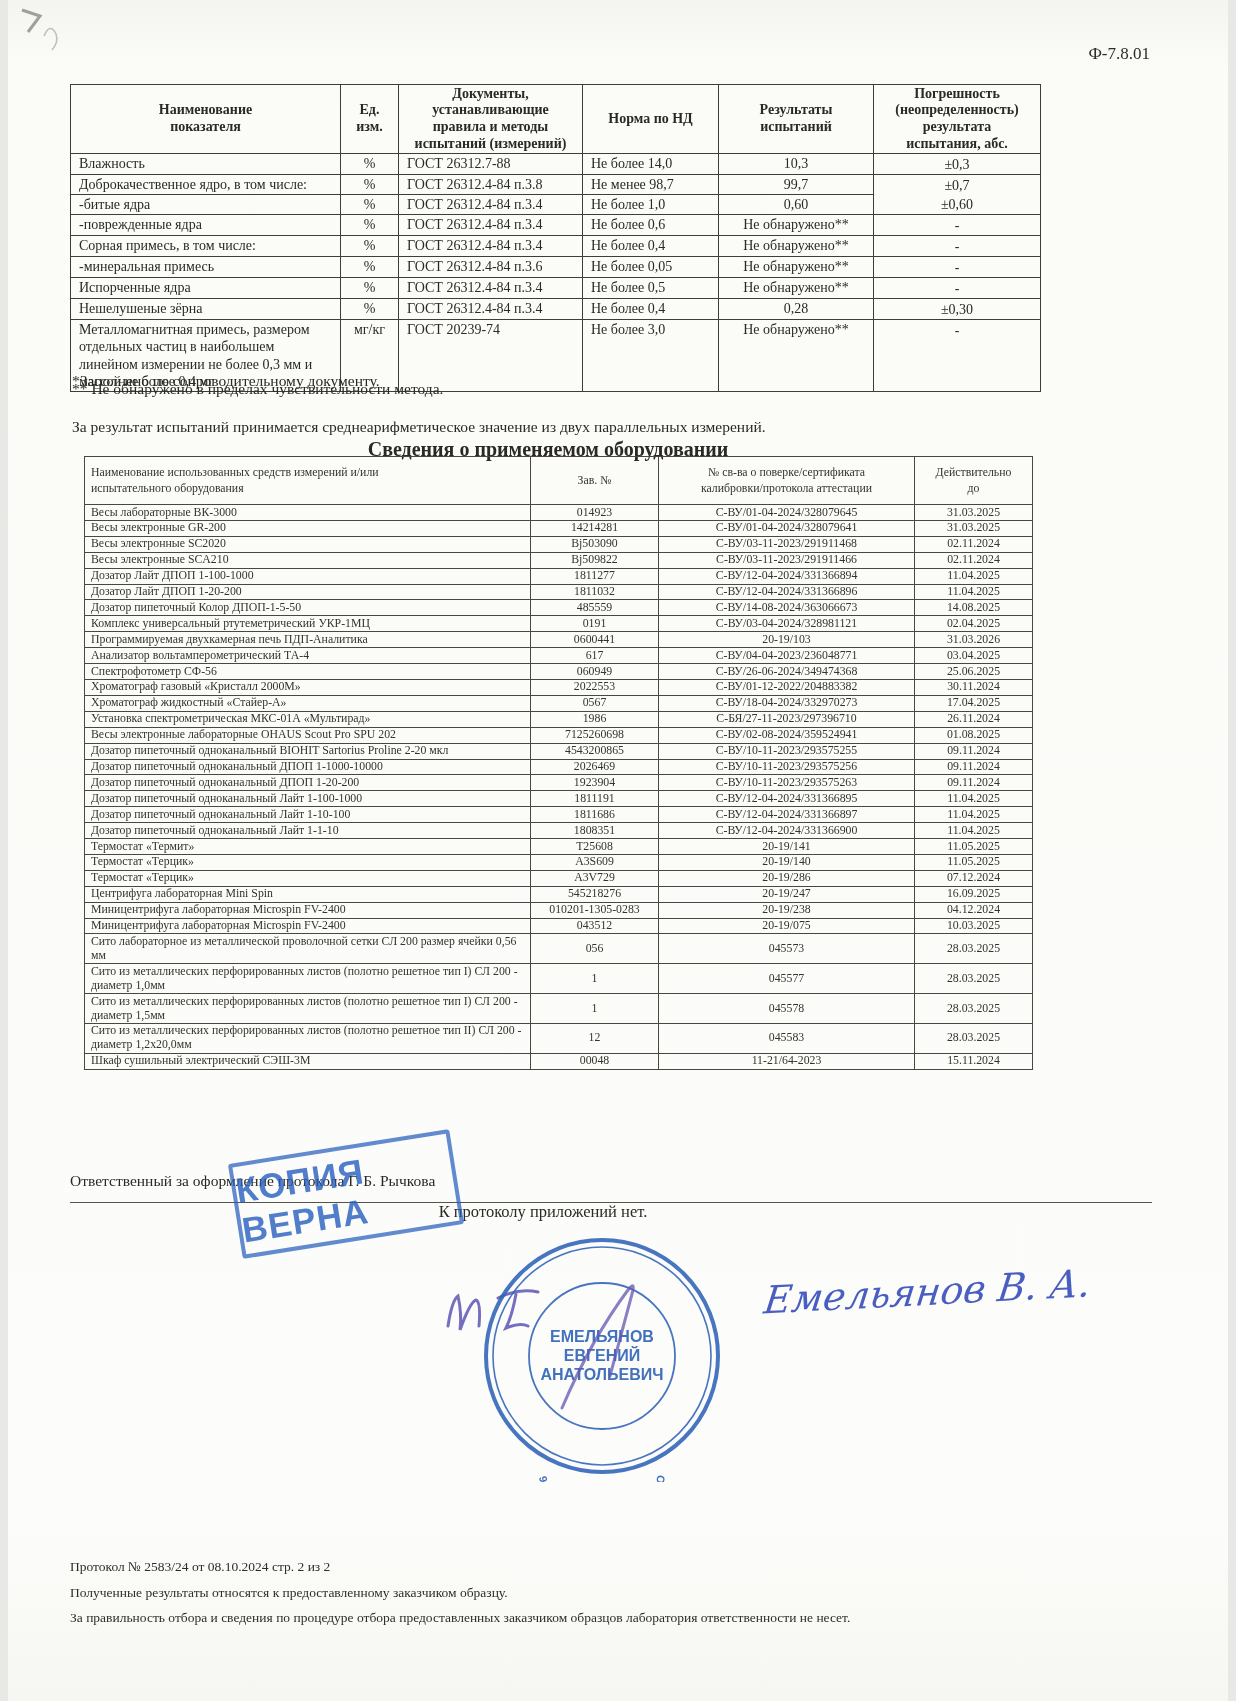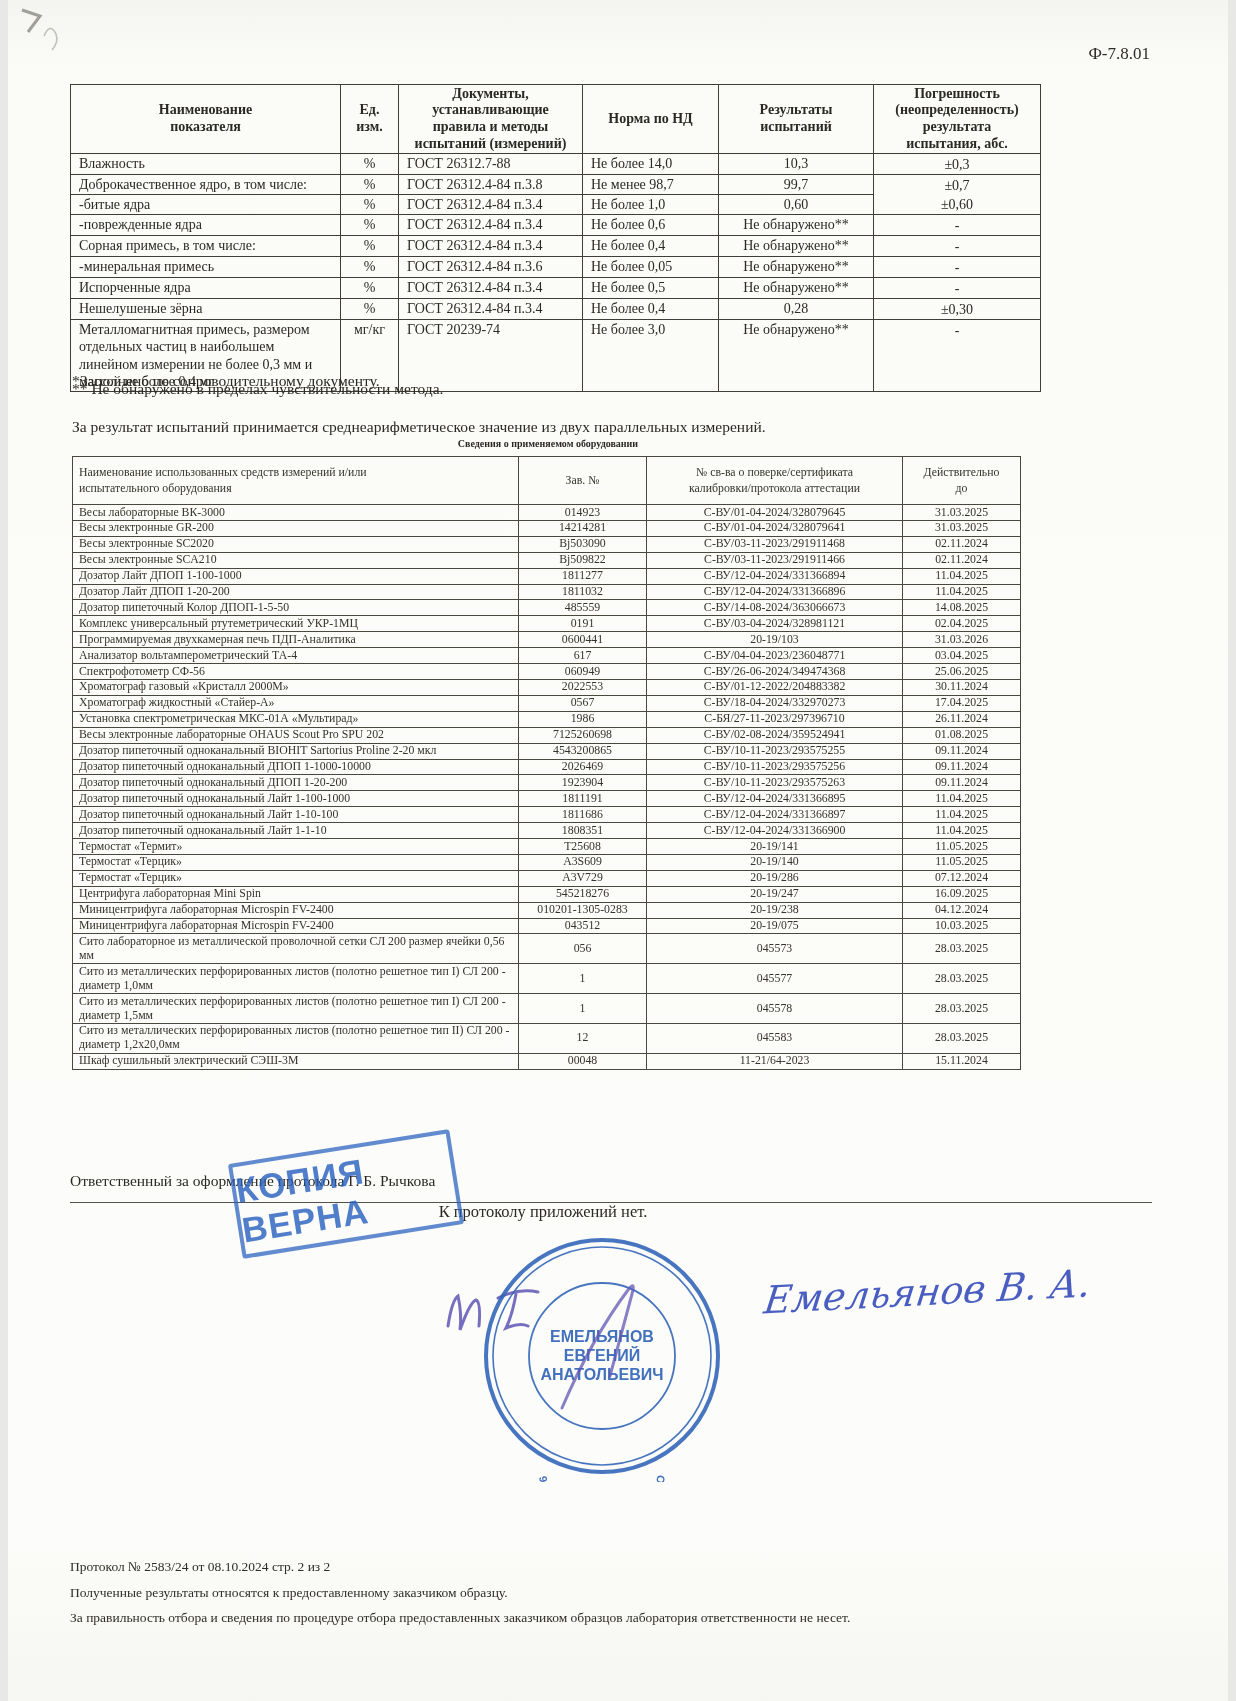--- a/index.html
+++ b/index.html
@@ -13,23 +13,23 @@
   
   table{border-collapse:collapse;}
   .t1{position:absolute;left:62px;top:84px;width:970px;table-layout:fixed;}
   .t1 th,.t1 td{border:1.6px solid #403d36;padding:.5px 8px;font-size:14px;line-height:1.25;
     vertical-align:top;white-space:pre-line;color:#2b2923;}
   .t1 thead th{font-weight:bold;text-align:center;vertical-align:middle;height:60px;line-height:1.2;}
   .t1 td.c{text-align:center;}
   .t1 td.err{text-align:center;line-height:19px;}
   
   .note{position:absolute;left:64px;font-size:15.5px;color:#2b2923;}
-  .equip-title{position:absolute;left:0;width:1080px;text-align:center;font-size:10px;font-weight:bold;color:#2b2923;}
-  
-  .t2{position:absolute;left:64px;top:456px;width:948px;table-layout:fixed;border-radius:28px;}
+  .equip-title{position:absolute;left:0;width:1080px;text-align:center;font-size:20px;font-weight:bold;color:#2b2923;}
+  
+  .t2{position:absolute;left:76px;top:456px;width:948px;table-layout:fixed;border-radius:28px;}
   .t2 th,.t2 td{border:1.4px solid #4a473e;padding:.5px 6px;font-size:11.8px;line-height:1.18;
     vertical-align:middle;color:#35332b;}
   .t2 thead th{font-weight:normal;text-align:center;height:46px;line-height:1.3;}
   .t2 thead th.l{text-align:left;}
   .t2 td.c{text-align:center;}
   
   .copy-stamp{
     position:absolute;left:226px;top:1146px;width:216px;height:88px;
     border:4px solid rgba(38,94,190,.72);border-radius:3px;
     transform:rotate(-9deg);display:flex;align-items:center;justify-content:center;

